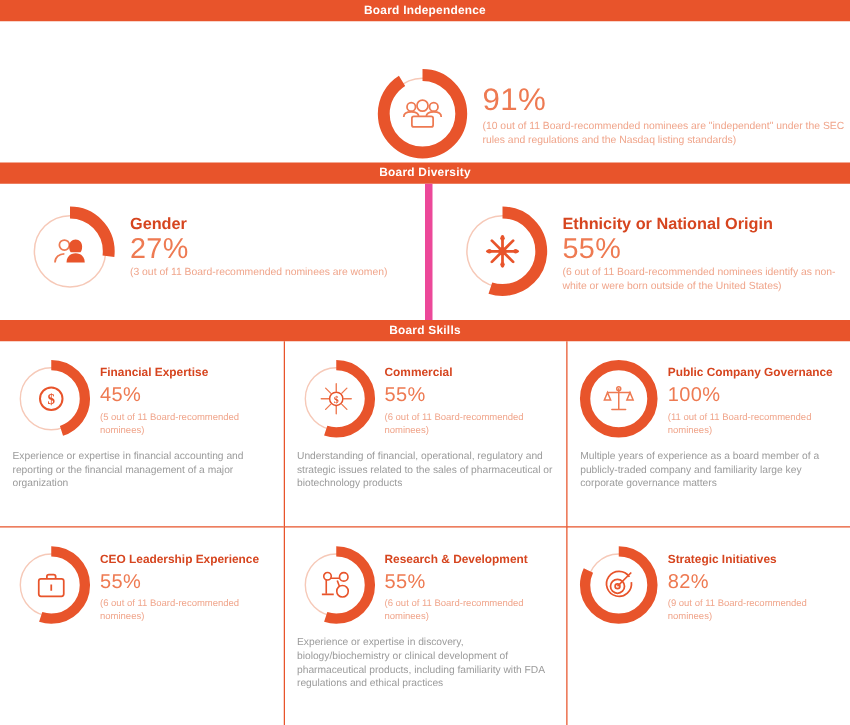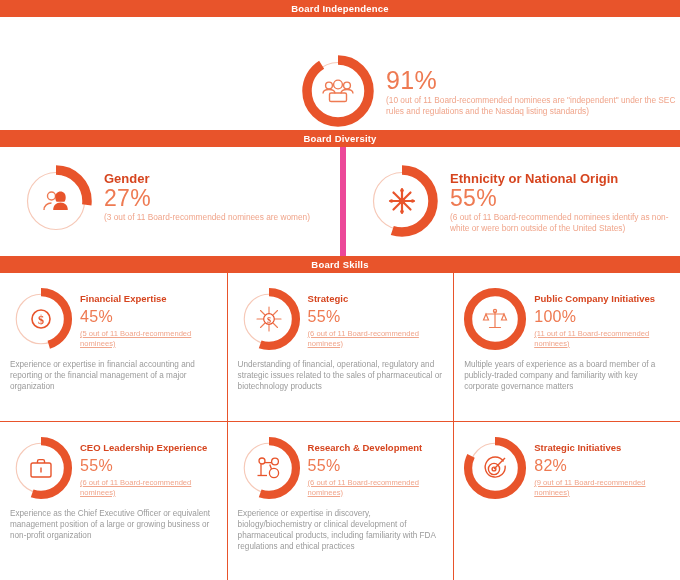--- a/index.html
+++ b/index.html
@@ -73,21 +73,21 @@
     width:226.6px;box-sizing:border-box;
     padding:13px 8px 6px 8px;
     position:relative;
   }
   .scell.c2,.scell.c3{border-left:1px solid #E8542B;}
   .scell.r2{border-top:1px solid #E8542B;}
   .scell .stat{margin-bottom:7px;}
   .scell .txt{padding-left:6px;padding-top:6px;}
   .scell .title{font-size:9.5px;}
   .scell .pct{font-size:16px;line-height:22px;}
-  .scell .note{font-size:7.6px;line-height:9.5px;text-decoration:underline;}
+  .scell .note{font-size:7.6px;line-height:9.5px;}
   .scell .desc{font-size:8.2px;line-height:11px;padding-left:2px;}
   .row1{height:148px;}
   .row2{height:165px;}
 </style>
 </head>
 <body>
 
 <div class="page">
 
   <div class="bar">Board Independence</div>
@@ -237,21 +237,21 @@
                 <line x1="18.5" y1="18.5" x2="22.5" y2="22.5"></line>
                 <line x1="22.5" y1="5.5" x2="18.5" y2="9.5"></line>
                 <line x1="9.5" y1="18.5" x2="5.5" y2="22.5"></line>
               </g>
               <circle cx="14" cy="14" r="5.3" fill="none" stroke="#E8542B" stroke-width="1.2"></circle>
               <text x="14" y="17.6" text-anchor="middle" font-size="8" font-weight="bold" fill="#E8542B" font-family="Liberation Serif, serif">$</text>
             </svg>
           </div>
         </div>
         <div class="txt">
-          <div class="title">Strategic</div>
+          <div class="title">Commercial</div>
           <div class="pct">55%</div>
           <div class="note">(6 out of 11 Board-recommended nominees)</div>
         </div>
       </div>
       <div class="desc">Understanding of financial, operational, regulatory and strategic issues related to the sales of pharmaceutical or biotechnology products</div>
     </div>
 
     <div class="scell c3 r1 row1">
       <div class="stat">
         <div class="donut">
@@ -266,26 +266,26 @@
                 <line x1="4" y1="7" x2="22" y2="7"></line>
                 <line x1="7.5" y1="20.5" x2="18.5" y2="20.5"></line>
                 <path d="M4 7 L1.5 13 h5 z"></path>
                 <path d="M22 7 L19.5 13 h5 z"></path>
                 <circle cx="13" cy="4" r="1.6"></circle>
               </g>
             </svg>
           </div>
         </div>
         <div class="txt">
-          <div class="title">Public Company Initiatives</div>
+          <div class="title">Public Company Governance</div>
           <div class="pct">100%</div>
           <div class="note">(11 out of 11 Board-recommended nominees)</div>
         </div>
       </div>
-      <div class="desc">Multiple years of experience as a board member of a publicly-traded company and familiarity with key corporate governance matters</div>
+      <div class="desc">Multiple years of experience as a board member of a publicly-traded company and familiarity large key corporate governance matters</div>
     </div>
 
     <div class="scell c1 r2 row2">
       <div class="stat">
         <div class="donut">
           <svg width="66" height="66" viewBox="0 0 76 76">
             <circle cx="38" cy="38" r="28.5" fill="none" stroke="#F6C9B8" stroke-width="1.3"></circle>
             <circle class="arc" cx="38" cy="38" r="31" fill="none" stroke="#E8542B" stroke-width="9.5" stroke-linecap="butt" transform="rotate(-90 38 38)" stroke-dasharray="107.12830948741194 87.65043503515523"></circle>
           </svg>
           <div class="glyph">
@@ -297,21 +297,20 @@
               </g>
             </svg>
           </div>
         </div>
         <div class="txt">
           <div class="title">CEO Leadership Experience</div>
           <div class="pct">55%</div>
           <div class="note">(6 out of 11 Board-recommended nominees)</div>
         </div>
       </div>
-      <div class="desc">Experience as the Chief Executive Officer or equivalent management position of a large or growing business or non-profit organization</div>
     </div>
 
     <div class="scell c2 r2 row2">
       <div class="stat">
         <div class="donut">
           <svg width="66" height="66" viewBox="0 0 76 76">
             <circle cx="38" cy="38" r="28.5" fill="none" stroke="#F6C9B8" stroke-width="1.3"></circle>
             <circle class="arc" cx="38" cy="38" r="31" fill="none" stroke="#E8542B" stroke-width="9.5" stroke-linecap="butt" transform="rotate(-90 38 38)" stroke-dasharray="107.12830948741194 87.65043503515523"></circle>
           </svg>
           <div class="glyph">

